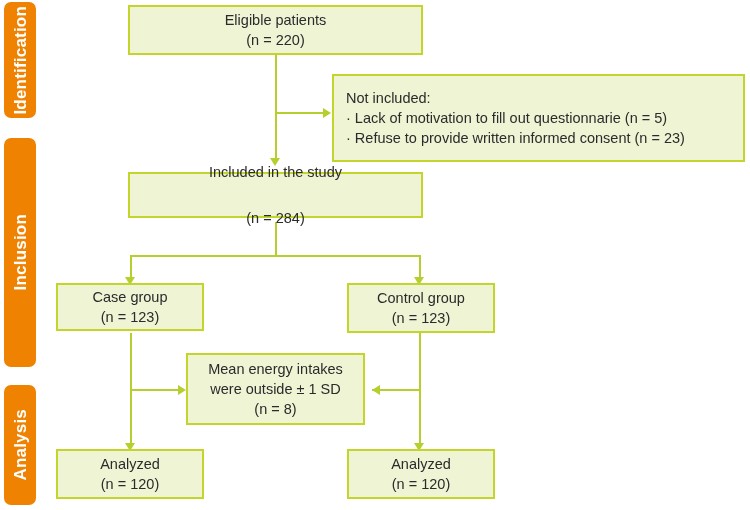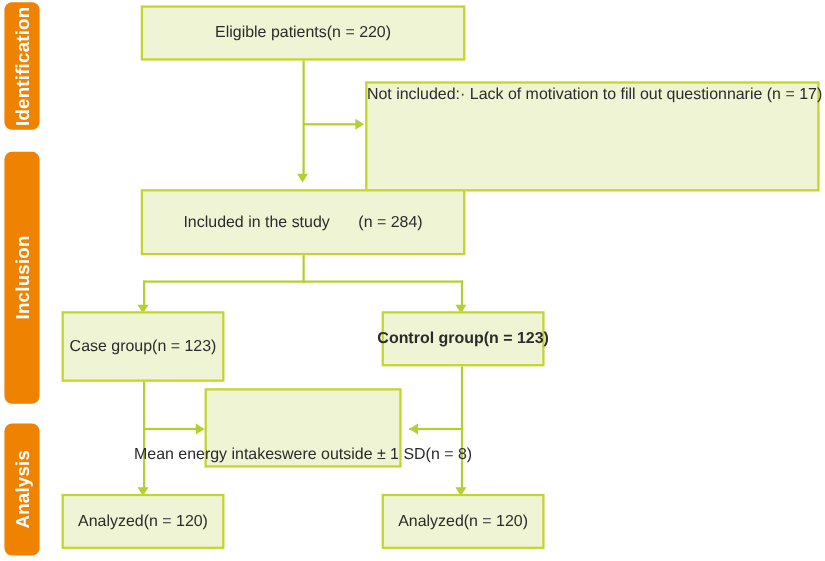--- a/index.html
+++ b/index.html
@@ -41,20 +41,21 @@
   
   .flow-box {
     position: absolute;
     box-sizing: border-box;
     background: #eef4d4;
     border: 2px solid #c3d52b;
     color: #2b2b2b;
     font-size: 14.5px;
     line-height: 1.38;
     display: flex;
+    flex-direction: column;
     align-items: center;
     justify-content: center;
     text-align: center;
   }
   .flow-box.left-align {
     align-items: flex-start;
     text-align: left;
     padding-left: 12px;
     padding-right: 8px;
   }
@@ -136,41 +137,42 @@
   <div class="arrow arrow-right" style="left:178px; top:384.5px;"></div>
 
   <div class="conn-h" style="left:372px; top:389px; width:48px;"></div>
   <div class="arrow arrow-left" style="left:372px; top:384.5px;"></div>
 
   <div class="flow-box" style="left:128px; top:5px; width:295px; height:50px;">
     <div class="line">Eligible patients</div>
     <div class="line">(n = 220)</div>
   </div>
 
-  <div class="flow-box left-align" style="left:332px; top:74px; width:413px; height:100px;">
+  <div class="flow-box left-align" style="left:332px; top:74px; width:413px; height:88px;">
     <div class="line">Not included:</div>
-    <div class="line">· Lack of motivation to fill out questionnarie (n = 17)</div>
+    <div class="line">· Lack of motivation to fill out questionnarie (n = 5)</div>
+    <div class="line">· Refuse to provide written informed consent (n = 23)</div>
   </div>
 
-  <div class="flow-box" style="left:128px; top:172px; width:295px; height:60px;gap:26px;">
+  <div class="flow-box" style="left:128px; top:172px; width:295px; height:46px;gap:26px;">
     <div class="line">Included in the study</div>
     <div class="line">(n = 284)</div>
   </div>
 
-  <div class="flow-box" style="left:56px; top:283px; width:148px; height:64px;">
+  <div class="flow-box" style="left:56px; top:283px; width:148px; height:48px;">
     <div class="line">Case group</div>
     <div class="line">(n = 123)</div>
   </div>
 
-  <div class="flow-box" style="left:347px; top:283px; width:148px; height:50px;font-weight:bold;">
+  <div class="flow-box" style="left:347px; top:283px; width:148px; height:50px;">
     <div class="line">Control group</div>
     <div class="line">(n = 123)</div>
   </div>
 
-  <div class="flow-box" style="left:186px; top:353px; width:179px; height:72px;align-items:flex-end;">
+  <div class="flow-box" style="left:186px; top:353px; width:179px; height:72px;">
     <div class="line">Mean energy intakes</div>
     <div class="line">were outside ± 1 SD</div>
     <div class="line">(n = 8)</div>
   </div>
 
   <div class="flow-box" style="left:56px; top:449px; width:148px; height:50px;">
     <div class="line">Analyzed</div>
     <div class="line">(n = 120)</div>
   </div>
 

